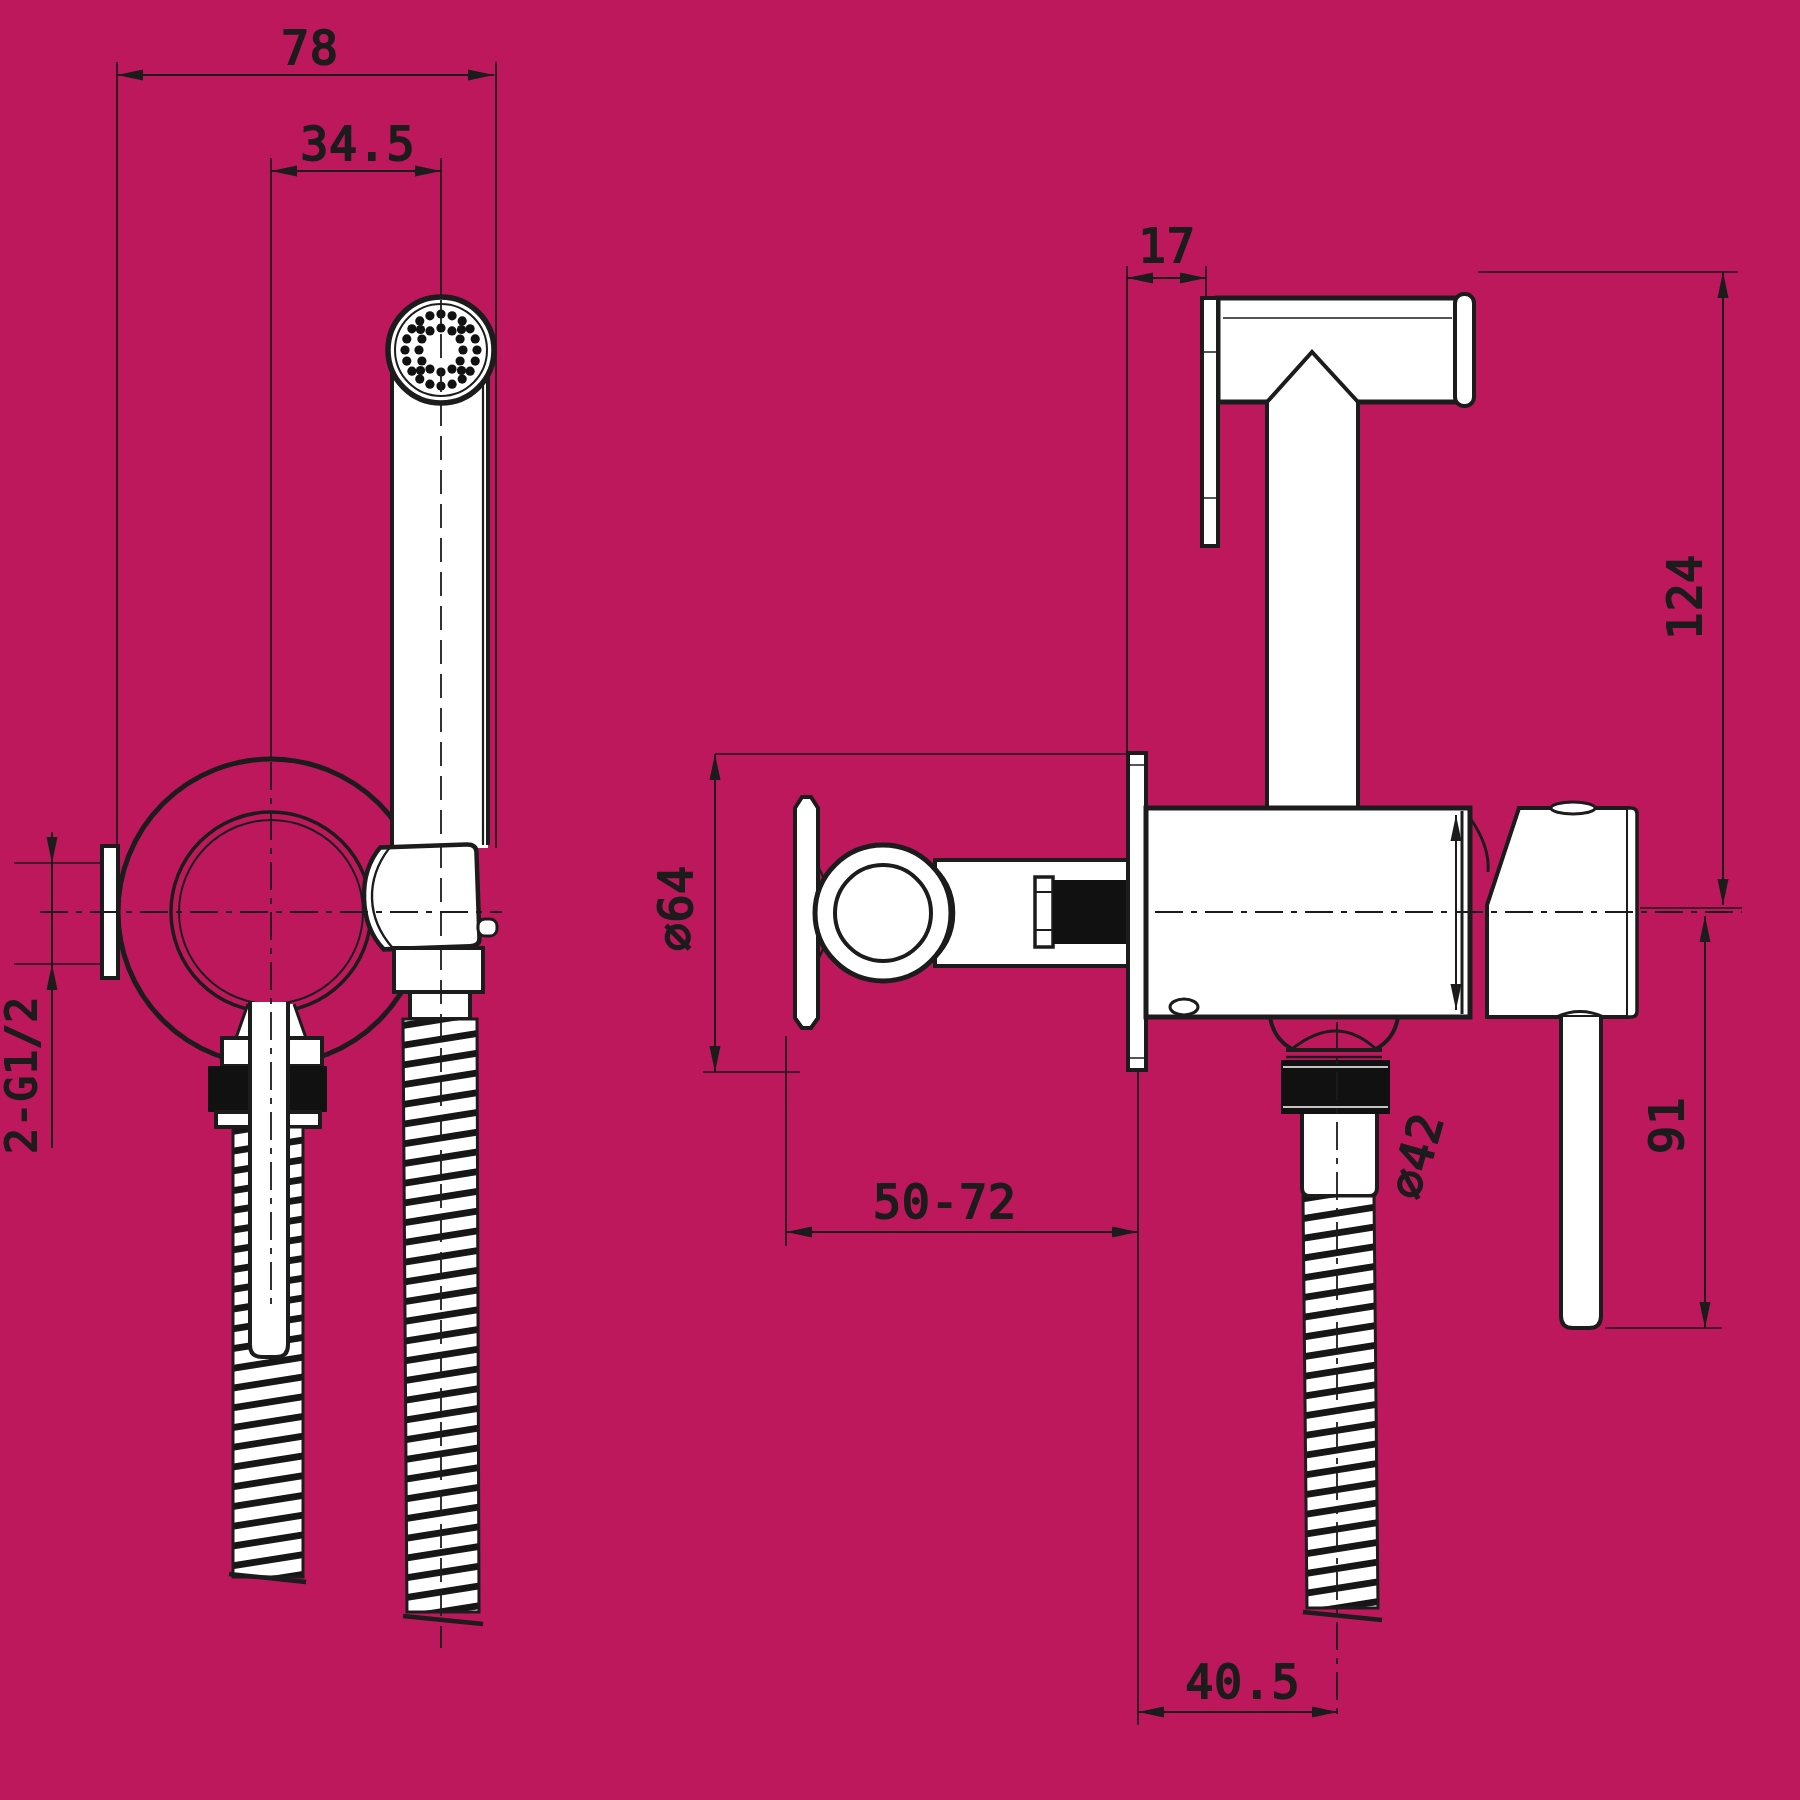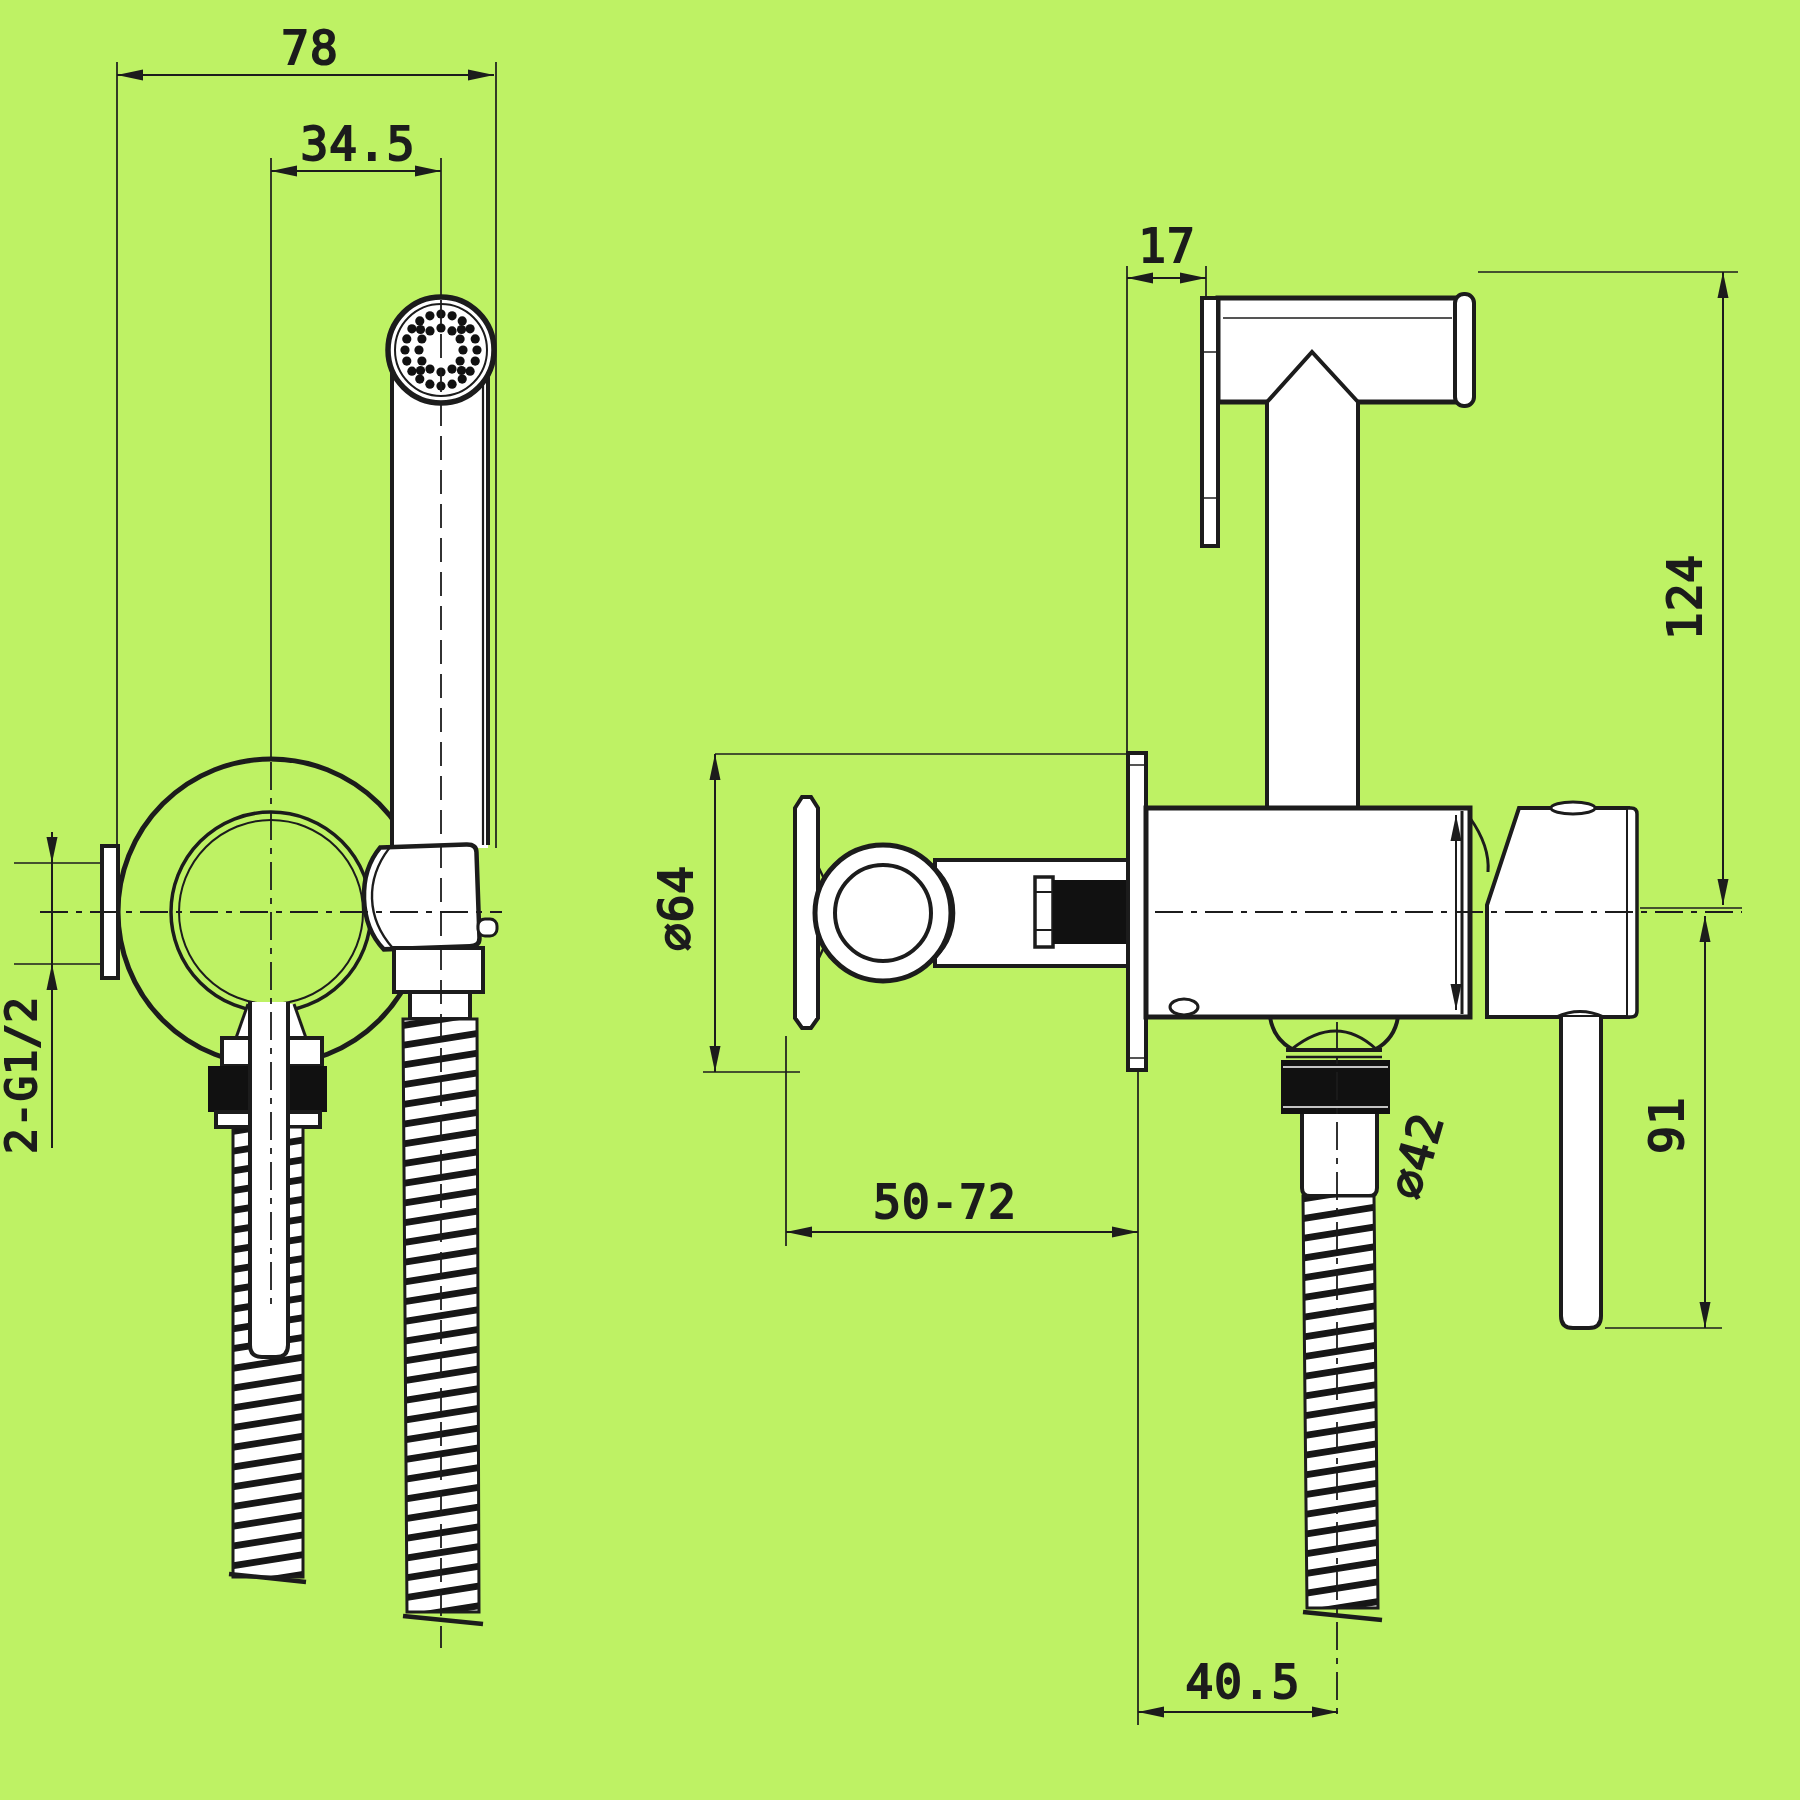--- a/index.html
+++ b/index.html
@@ -1,16 +1,16 @@
 <!DOCTYPE html>
 <html><head>
 <meta charset="utf-8">
 <style>
   html,body{margin:0;padding:0;background:#ffffff;}
-  .stage{width:1800px;height:1800px;background:#bef264;position:relative;font-family:"DejaVu Sans Mono",monospace;}
+  .stage{width:1800px;height:1800px;background:#be185d;position:relative;font-family:"DejaVu Sans Mono",monospace;}
   svg{display:block;}
   text{font-family:"DejaVu Sans Mono",monospace;fill:#1c1c1c;}
   .dim-label{font-size:46px;letter-spacing:1px;}
   .dim-label-sm{font-size:42px;letter-spacing:1px;}
 </style>
 </head>
 <body>
 
 <div class="stage">
 <svg viewBox="0 0 1800 1800" width="1800" height="1800">

